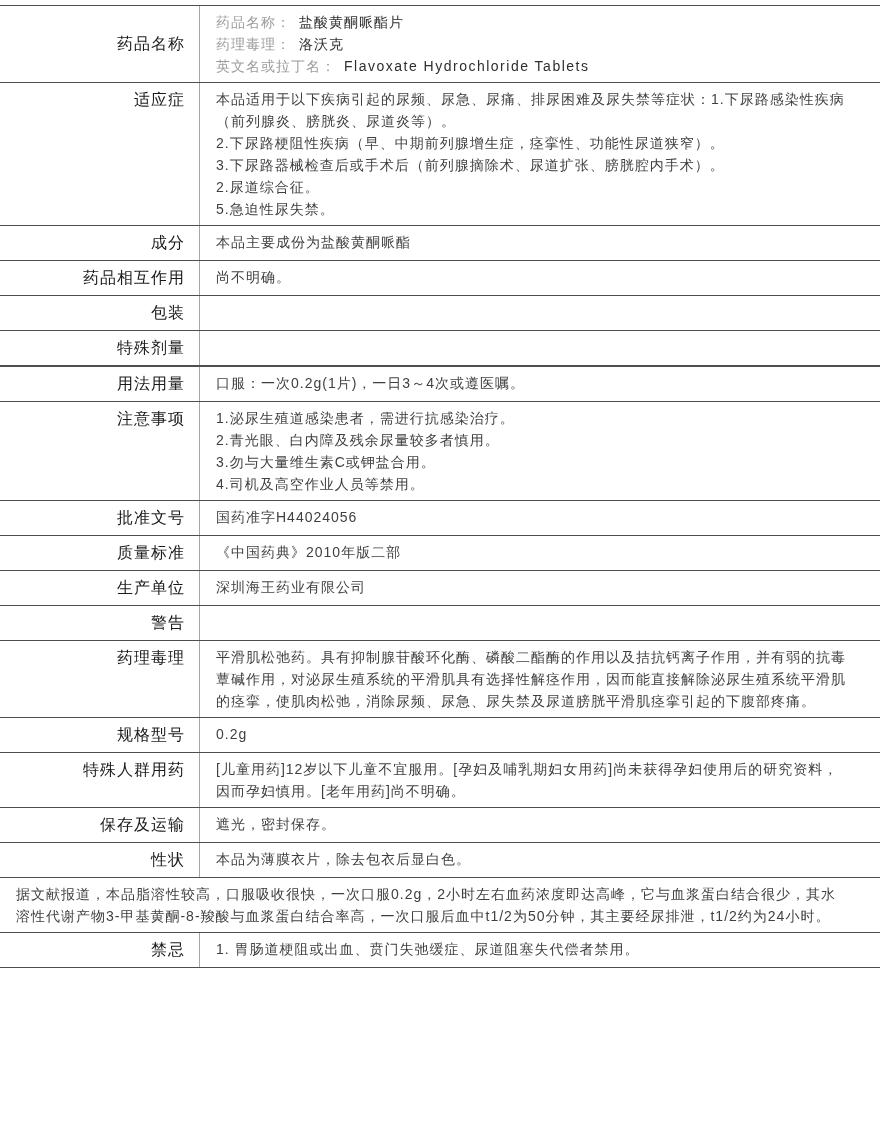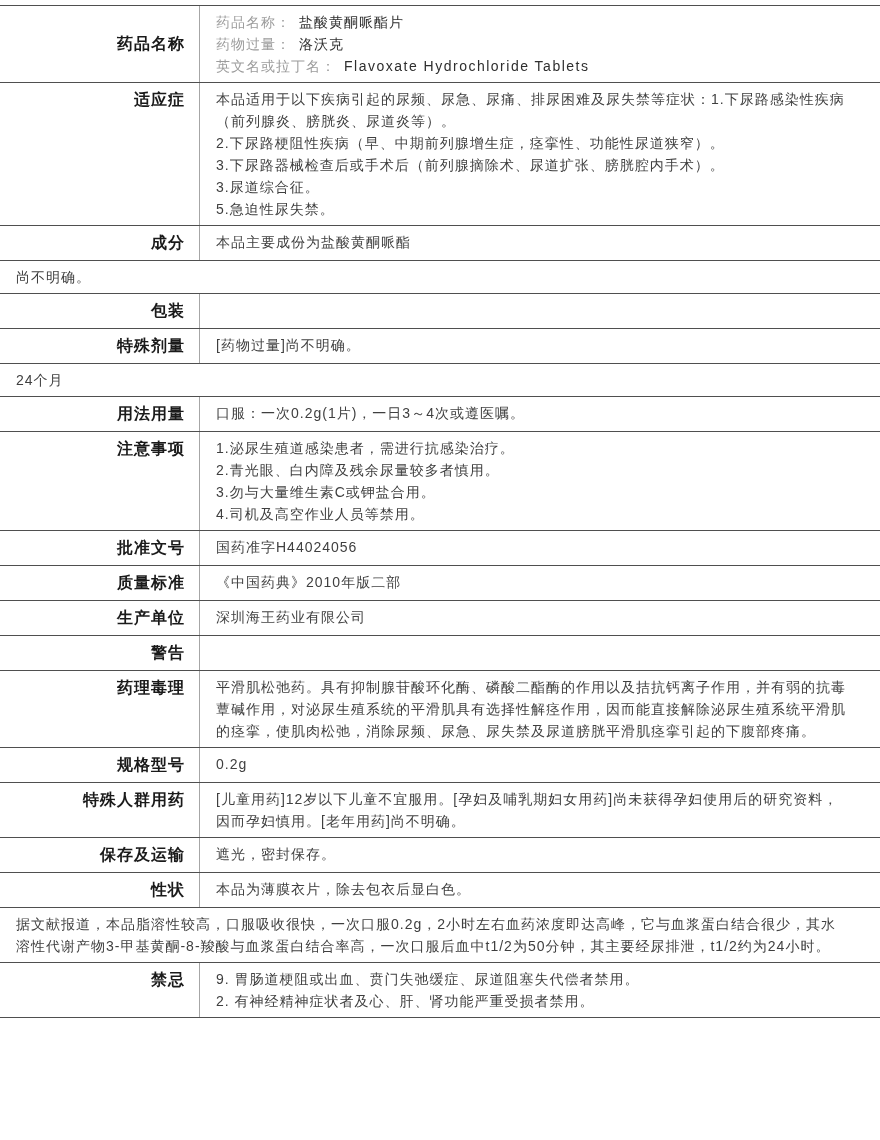--- a/index.html
+++ b/index.html
@@ -31,21 +31,21 @@
   .label-cell{
     width:200px;
     flex:0 0 200px;
     border-right:1px solid var(--border_light);
     display:flex;
     justify-content:flex-end;
     align-items:flex-start;
     text-align:center;
     padding:6px 14px 6px 0;
     font-size:16px;
-    font-weight:bold;
+    font-weight:normal;
     color:var(--label_color);
     letter-spacing:1px;
     line-height:22px;
   }
   .row-middle .label-cell{align-items:center;}
   .content-cell{
     flex:1 1 auto;
     padding:5px 30px 5px 16px;
     font-size:14px;
     color:var(--content_color);
@@ -59,64 +59,59 @@
 </style>
 </head>
 <body>
 
 <div class="table">
 
   <div class="row row-middle">
     <div class="label-cell">药品名称</div>
     <div class="content-cell">
       <p class="para"><span class="fkey">药品名称：</span><span class="fval">盐酸黄酮哌酯片</span></p>
-      <p class="para"><span class="fkey">药物过量：</span><span class="fval">洛沃克</span></p>
+      <p class="para"><span class="fkey">药理毒理：</span><span class="fval">洛沃克</span></p>
       <p class="para"><span class="fkey">英文名或拉丁名：</span><span class="fval en">Flavoxate Hydrochloride Tablets</span></p>
     </div>
   </div>
 
   <div class="row">
     <div class="label-cell">适应症</div>
     <div class="content-cell">
       <p class="para">本品适用于以下疾病引起的尿频、尿急、尿痛、排尿困难及尿失禁等症状：1.下尿路感染性疾病（前列腺炎、膀胱炎、尿道炎等）。</p>
       <p class="para">2.下尿路梗阻性疾病（早、中期前列腺增生症，痉挛性、功能性尿道狭窄）。</p>
       <p class="para">3.下尿路器械检查后或手术后（前列腺摘除术、尿道扩张、膀胱腔内手术）。</p>
-      <p class="para">3.尿道综合征。</p>
+      <p class="para">2.尿道综合征。</p>
       <p class="para">5.急迫性尿失禁。</p>
     </div>
   </div>
 
   <div class="row">
     <div class="label-cell">成分</div>
     <div class="content-cell">
       <p class="para">本品主要成份为盐酸黄酮哌酯</p>
     </div>
   </div>
 
   <div class="row">
+    <div class="label-cell">药品相互作用</div>
     <div class="content-cell">
       <p class="para">尚不明确。</p>
     </div>
   </div>
 
   <div class="row">
     <div class="label-cell">包装</div>
   </div>
 
   <div class="row">
     <div class="label-cell">特殊剂量</div>
-    <div class="content-cell">
-      <p class="para">[药物过量]尚不明确。</p>
-    </div>
-  </div>
-
-  <div class="row">
-    <div class="content-cell">
-      <p class="para">24个月</p>
-    </div>
+  </div>
+
+  <div class="row">
   </div>
 
   <div class="row">
     <div class="label-cell">用法用量</div>
     <div class="content-cell">
       <p class="para">口服：一次0.2g(1片)，一日3～4次或遵医嘱。</p>
     </div>
   </div>
 
   <div class="row">
@@ -192,18 +187,17 @@
 
   <div class="row">
     <div class="content-cell">
       <p class="para">据文献报道，本品脂溶性较高，口服吸收很快，一次口服0.2g，2小时左右血药浓度即达高峰，它与血浆蛋白结合很少，其水溶性代谢产物3-甲基黄酮-8-羧酸与血浆蛋白结合率高，一次口服后血中t1/2为50分钟，其主要经尿排泄，t1/2约为24小时。</p>
     </div>
   </div>
 
   <div class="row">
     <div class="label-cell">禁忌</div>
     <div class="content-cell">
-      <p class="para">9. 胃肠道梗阻或出血、贲门失弛缓症、尿道阻塞失代偿者禁用。</p>
-      <p class="para">2. 有神经精神症状者及心、肝、肾功能严重受损者禁用。</p>
+      <p class="para">1. 胃肠道梗阻或出血、贲门失弛缓症、尿道阻塞失代偿者禁用。</p>
     </div>
   </div>
 
 </div>
 
 </body></html>

